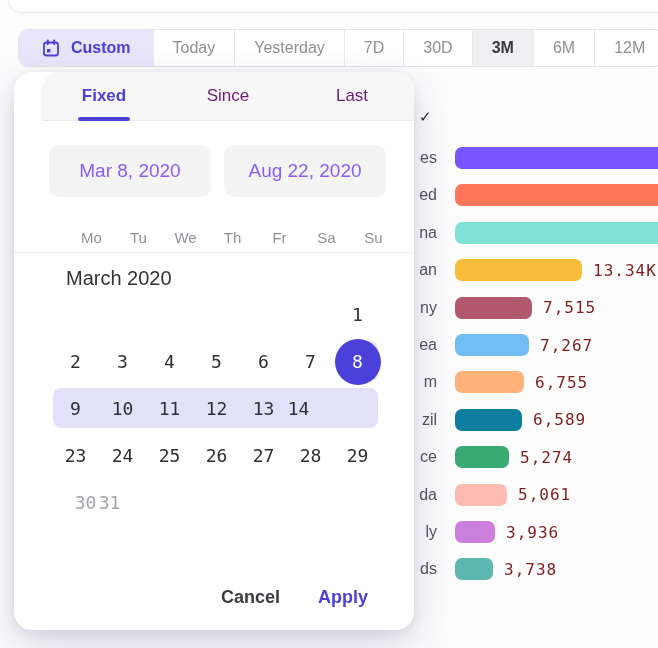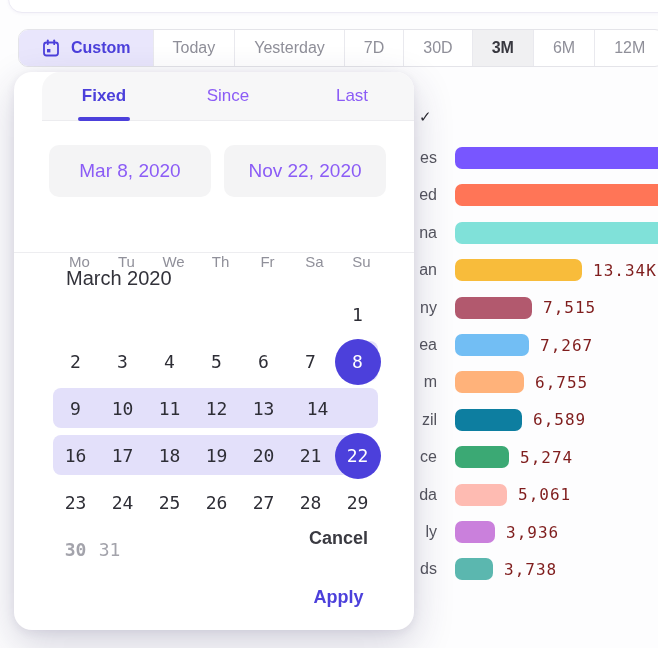--- a/index.html
+++ b/index.html
@@ -56,52 +56,52 @@
     padding-left: 28px;
   }
   .dp-header {
     height: 49px; background: #f7f7f8;
     border-radius: 18px 18px 0 0;
     border-bottom: 1px solid #ececef;
     display: flex; position: relative;
   }
   .dp-tab {
     flex: 1; display: flex; align-items: center; justify-content: center;
-    font-size: 17px; color: #8b5cf6; cursor: pointer; position: relative;
+    font-size: 17px; color: #701a75; cursor: pointer; position: relative;
   }
   .dp-tab.active { color: #4c40db; font-weight: 700; }
   .dp-tab.active::after {
     content: ""; position: absolute; bottom: -1px; left: 50%; transform: translateX(-50%);
     width: 52px; height: 4px; border-radius: 3px; background: #4c40db;
   }
   .dp-dates { position: absolute; top: 73px; left: 35px; display: flex; gap: 13px; }
   .dp-input {
     width: 162px; height: 52px; background: #f4f4f5; border-radius: 10px;
     display: flex; align-items: center; justify-content: center;
     font-size: 19px; color: #8b5cf6;
   }
-  .dp-weekdays { position: absolute; top: 157px; left: 42px; width: 329px; display: flex; margin-top: 24px; }
+  .dp-weekdays { position: absolute; top: 157px; left: 54px; width: 329px; display: flex; }
   .dp-wd { width: 47px; text-align: center; font-size: 15px; color: #90909a; }
   .dp-divider { position: absolute; top: 180px; left: 0; width: 100%; border-top: 1px solid #ededf0; }
   .dp-month { position: absolute; top: 195px; left: 52px; font-size: 20px; color: #32323a; }
   .dp-grid { position: absolute; top: 219px; left: 38px; width: 329px; }
   .dp-row { position: relative; height: 47px; }
   .dp-cell {
     position: absolute; top: 0; width: 47px; height: 47px;
     display: flex; align-items: center; justify-content: center;
     font-family: "DejaVu Sans Mono", monospace; font-size: 18px; color: #2e2e36;
     z-index: 2; cursor: pointer;
   }
   .dp-cell.muted { color: #a3a3ab; }
   .dp-cell.selected {
     width: 46px; height: 46px; border-radius: 50%;
     background: #4c40db; color: #fff; z-index: 3;
   }
   .pill { position: absolute; top: 3px; height: 40px; background: #e3e0fa; z-index: 1; }
-  .dp-footer { position: absolute; bottom: 22px; right: 46px; display: flex; gap: 38px; align-items: center; flex-direction: column; }
+  .dp-footer { position: absolute; bottom: 22px; right: 46px; display: flex; gap: 38px; align-items: center; }
   .dp-btn { font-size: 18px; font-weight: 700; cursor: pointer; }
   .dp-btn.cancel { color: #3a3a41; }
   .dp-btn.apply { color: #4c40db; }
 </style>
 </head>
 <body>
 
 <div class="top-strip"></div>
 
 <div class="chart">
@@ -202,21 +202,21 @@
   </div>
 
 <div class="modal">
   <div class="dp-header">
     <div class="dp-tab active">Fixed</div>
     <div class="dp-tab">Since</div>
     <div class="dp-tab">Last</div>
   </div>
   <div class="dp-dates">
     <div class="dp-input">Mar 8, 2020</div>
-    <div class="dp-input">Nov 22, 2020</div>
+    <div class="dp-input">Aug 22, 2020</div>
   </div>
   <div class="dp-weekdays">
       <div class="dp-wd">Mo</div>
       <div class="dp-wd">Tu</div>
       <div class="dp-wd">We</div>
       <div class="dp-wd">Th</div>
       <div class="dp-wd">Fr</div>
       <div class="dp-wd">Sa</div>
       <div class="dp-wd">Su</div>
     </div>
@@ -236,43 +236,33 @@
         <div class="dp-cell" style="left: 235px;">7</div>
         <div class="dp-cell selected" style="left: 282.5px; top: 0.5px;">8</div>
       </div>
       <div class="dp-row">
         <div class="pill" style="left: 1px; width: 325px; border-radius: 8px;"></div>
         <div class="dp-cell" style="left: 0px;">9</div>
         <div class="dp-cell" style="left: 47px;">10</div>
         <div class="dp-cell" style="left: 94px;">11</div>
         <div class="dp-cell" style="left: 141px;">12</div>
         <div class="dp-cell" style="left: 188px;">13</div>
-        <div class="dp-cell" style="left: 242px;">14</div>
-      </div>
-      <div class="dp-row">
-        <div class="pill" style="left: 1px; width: 321px; border-radius: 8px;"></div>
-        <div class="dp-cell" style="left: 0px;">16</div>
-        <div class="dp-cell" style="left: 47px;">17</div>
-        <div class="dp-cell" style="left: 94px;">18</div>
-        <div class="dp-cell" style="left: 141px;">19</div>
-        <div class="dp-cell" style="left: 188px;">20</div>
-        <div class="dp-cell" style="left: 235px;">21</div>
-        <div class="dp-cell selected" style="left: 282.5px; top: 0.5px;">22</div>
+        <div class="dp-cell" style="left: 223px;">14</div>
       </div>
       <div class="dp-row">
         <div class="dp-cell" style="left: 0px;">23</div>
         <div class="dp-cell" style="left: 47px;">24</div>
         <div class="dp-cell" style="left: 94px;">25</div>
         <div class="dp-cell" style="left: 141px;">26</div>
         <div class="dp-cell" style="left: 188px;">27</div>
         <div class="dp-cell" style="left: 235px;">28</div>
         <div class="dp-cell" style="left: 282px;">29</div>
       </div>
       <div class="dp-row">
-        <div class="dp-cell muted" style="left: 0px; font-weight: bold;">30</div>
+        <div class="dp-cell muted" style="left: 10px;">30</div>
         <div class="dp-cell muted" style="left: 34px;">31</div>
       </div>
     </div>
   <div class="dp-footer">
     <div class="dp-btn cancel">Cancel</div>
     <div class="dp-btn apply">Apply</div>
   </div>
 </div>
 
 </body></html>

